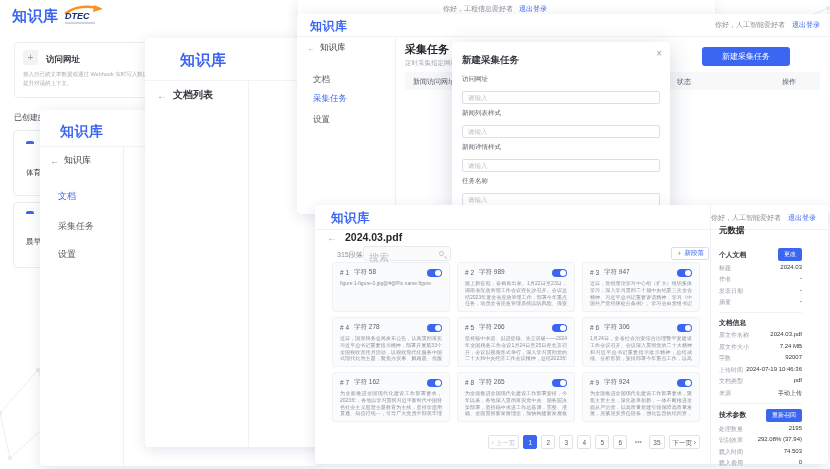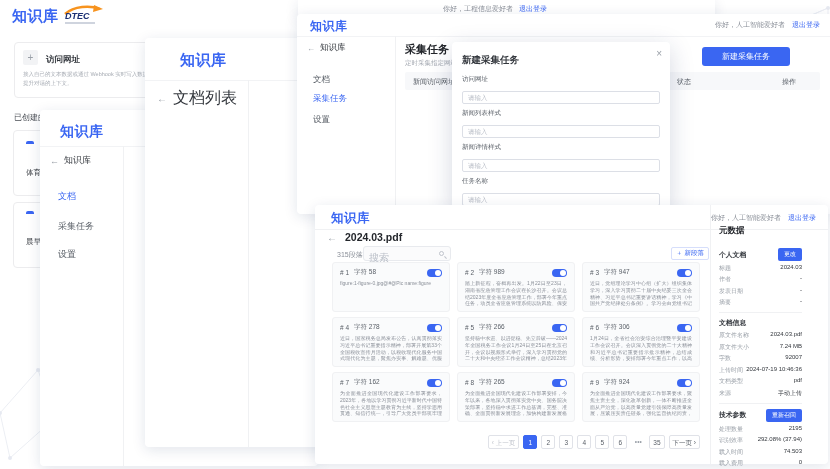--- a/index.html
+++ b/index.html
@@ -137,21 +137,21 @@
     <div class="abs menu-item" style="left:18px;top:110px;font-size:9px">采集任务</div>
     <div class="abs menu-item" style="left:18px;top:138px;font-size:9px">设置</div>
   </div>
 
   <div class="win" style="left:145px;top:38px;width:376px;height:409px">
     <div class="abs logo" style="left:35px;top:13px;font-size:15px">知识库</div>
     <div class="abs" style="left:0;top:42px;right:0;height:1px;background:#f2f3f5"></div>
     <div class="divider-v" style="left:103px;top:42px;bottom:0"></div>
     <div class="abs" style="left:12px;top:50px;display:flex;gap:6px;align-items:center">
       <span class="back-arrow" style="font-size:10px">←</span>
-      <span style="font-size:16px;font-weight:400;color:#33373d">文档列表</span>
+      <span style="font-size:10px;font-weight:700;color:#33373d">文档列表</span>
     </div>
   </div>
 
   <div class="win" style="left:297px;top:14px;width:533px;height:200px;border-radius:4px 0 0 4px">
     <div class="abs logo" style="left:13px;top:4px;font-size:12px">知识库</div>
     <div class="hdr-right" style="right:10px;top:6px">
       <span class="greet">你好，人工智能爱好者</span>
       <span class="link">退出登录</span>
     </div>
     <div class="abs" style="left:0;top:22px;right:0;height:1px;background:#f2f3f5"></div>

